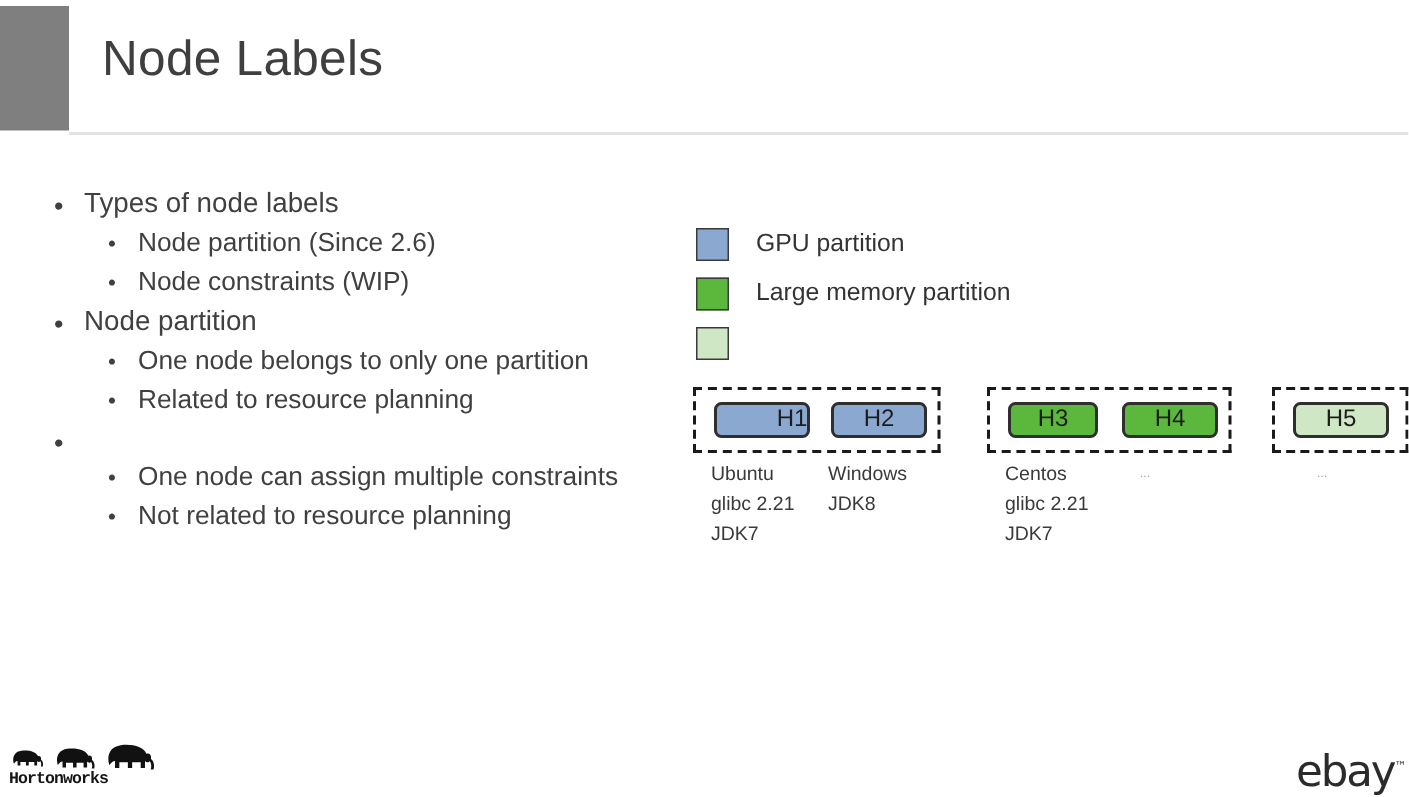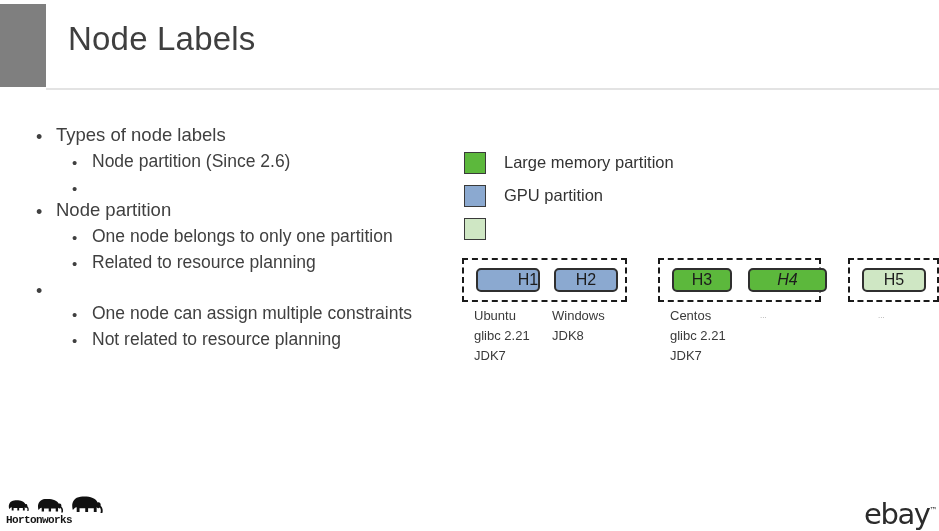--- a/index.html
+++ b/index.html
@@ -200,20 +200,21 @@
     <div class="bullet-row lvl1">
       <span class="bullet-dot">•</span>
       <span class="bullet-text">Types of node labels</span>
     </div>
     <div class="bullet-row lvl2">
       <span class="bullet-dot">•</span>
       <span class="bullet-text">Node partition (Since 2.6)</span>
     </div>
     <div class="bullet-row lvl2">
       <span class="bullet-dot">•</span>
+      <span class="bullet-text">Node constraints (WIP)</span>
     </div>
     <div class="bullet-row lvl1">
       <span class="bullet-dot">•</span>
       <span class="bullet-text">Node partition</span>
     </div>
     <div class="bullet-row lvl2">
       <span class="bullet-dot">•</span>
       <span class="bullet-text">One node belongs to only one partition</span>
     </div>
     <div class="bullet-row lvl2">
@@ -227,27 +228,27 @@
       <span class="bullet-dot">•</span>
       <span class="bullet-text">One node can assign multiple constraints</span>
     </div>
     <div class="bullet-row lvl2">
       <span class="bullet-dot">•</span>
       <span class="bullet-text">Not related to resource planning</span>
     </div>
   </div>
 
 <div id="legend">
+    <div class="legend-row">
+      <span class="legend-swatch" style="background: rgb(139, 169, 208);"></span>
+      <span class="legend-label">GPU partition</span>
+    </div>
     <div class="legend-row">
       <span class="legend-swatch" style="background: rgb(92, 184, 60);"></span>
       <span class="legend-label">Large memory partition</span>
-    </div>
-    <div class="legend-row">
-      <span class="legend-swatch" style="background: rgb(139, 169, 208);"></span>
-      <span class="legend-label">GPU partition</span>
     </div>
     <div class="legend-row">
       <span class="legend-swatch" style="background: rgb(207, 231, 196);"></span>
     </div>
   </div>
 
 <div id="node-diagram">
 
 <div class="node-meta" style="left: 12px; top: 50px;">Ubuntu</div>
     <div class="node-meta" style="left: 12px; top: 70px;">glibc 2.21</div>
@@ -257,21 +258,21 @@
     <div class="node-group" style="left: 0px; width: 165px;">
       <div class="node-box" style="background: rgb(139, 169, 208); left: 12px; width: 64px; padding-left: 40px;">H1</div>
       <div class="node-box" style="background: rgb(139, 169, 208); left: 90px; width: 64px;">H2</div>
     </div>
     <div class="node-meta" style="left: 208px; top: 50px;">Centos</div>
     <div class="node-meta" style="left: 208px; top: 70px;">glibc 2.21</div>
     <div class="node-meta" style="left: 208px; top: 90px;">JDK7</div>
     <div class="node-meta faint" style="left: 298px; top: 50px;">...</div>
     <div class="node-group" style="left: 196px; width: 163px;">
       <div class="node-box" style="background: rgb(92, 184, 60); left: 12px; width: 60px;">H3</div>
-      <div class="node-box" style="background: rgb(92, 184, 60); left: 88px; width: 79px; font-style: italic;">H4</div>
+      <div class="node-box" style="background: rgb(92, 184, 60); left: 88px; width: 64px;">H4</div>
     </div>
     <div class="node-meta faint" style="left: 416px; top: 50px;">...</div>
     <div class="node-group" style="left: 386px; width: 91px;">
       <div class="node-box" style="background: rgb(207, 231, 196); left: 12px; width: 64px;">H5</div>
     </div>
   </div>
 
 <div id="hortonworks-logo">
   <svg width="112" height="22" viewBox="0 0 112 22">
     <g fill="#111111">

